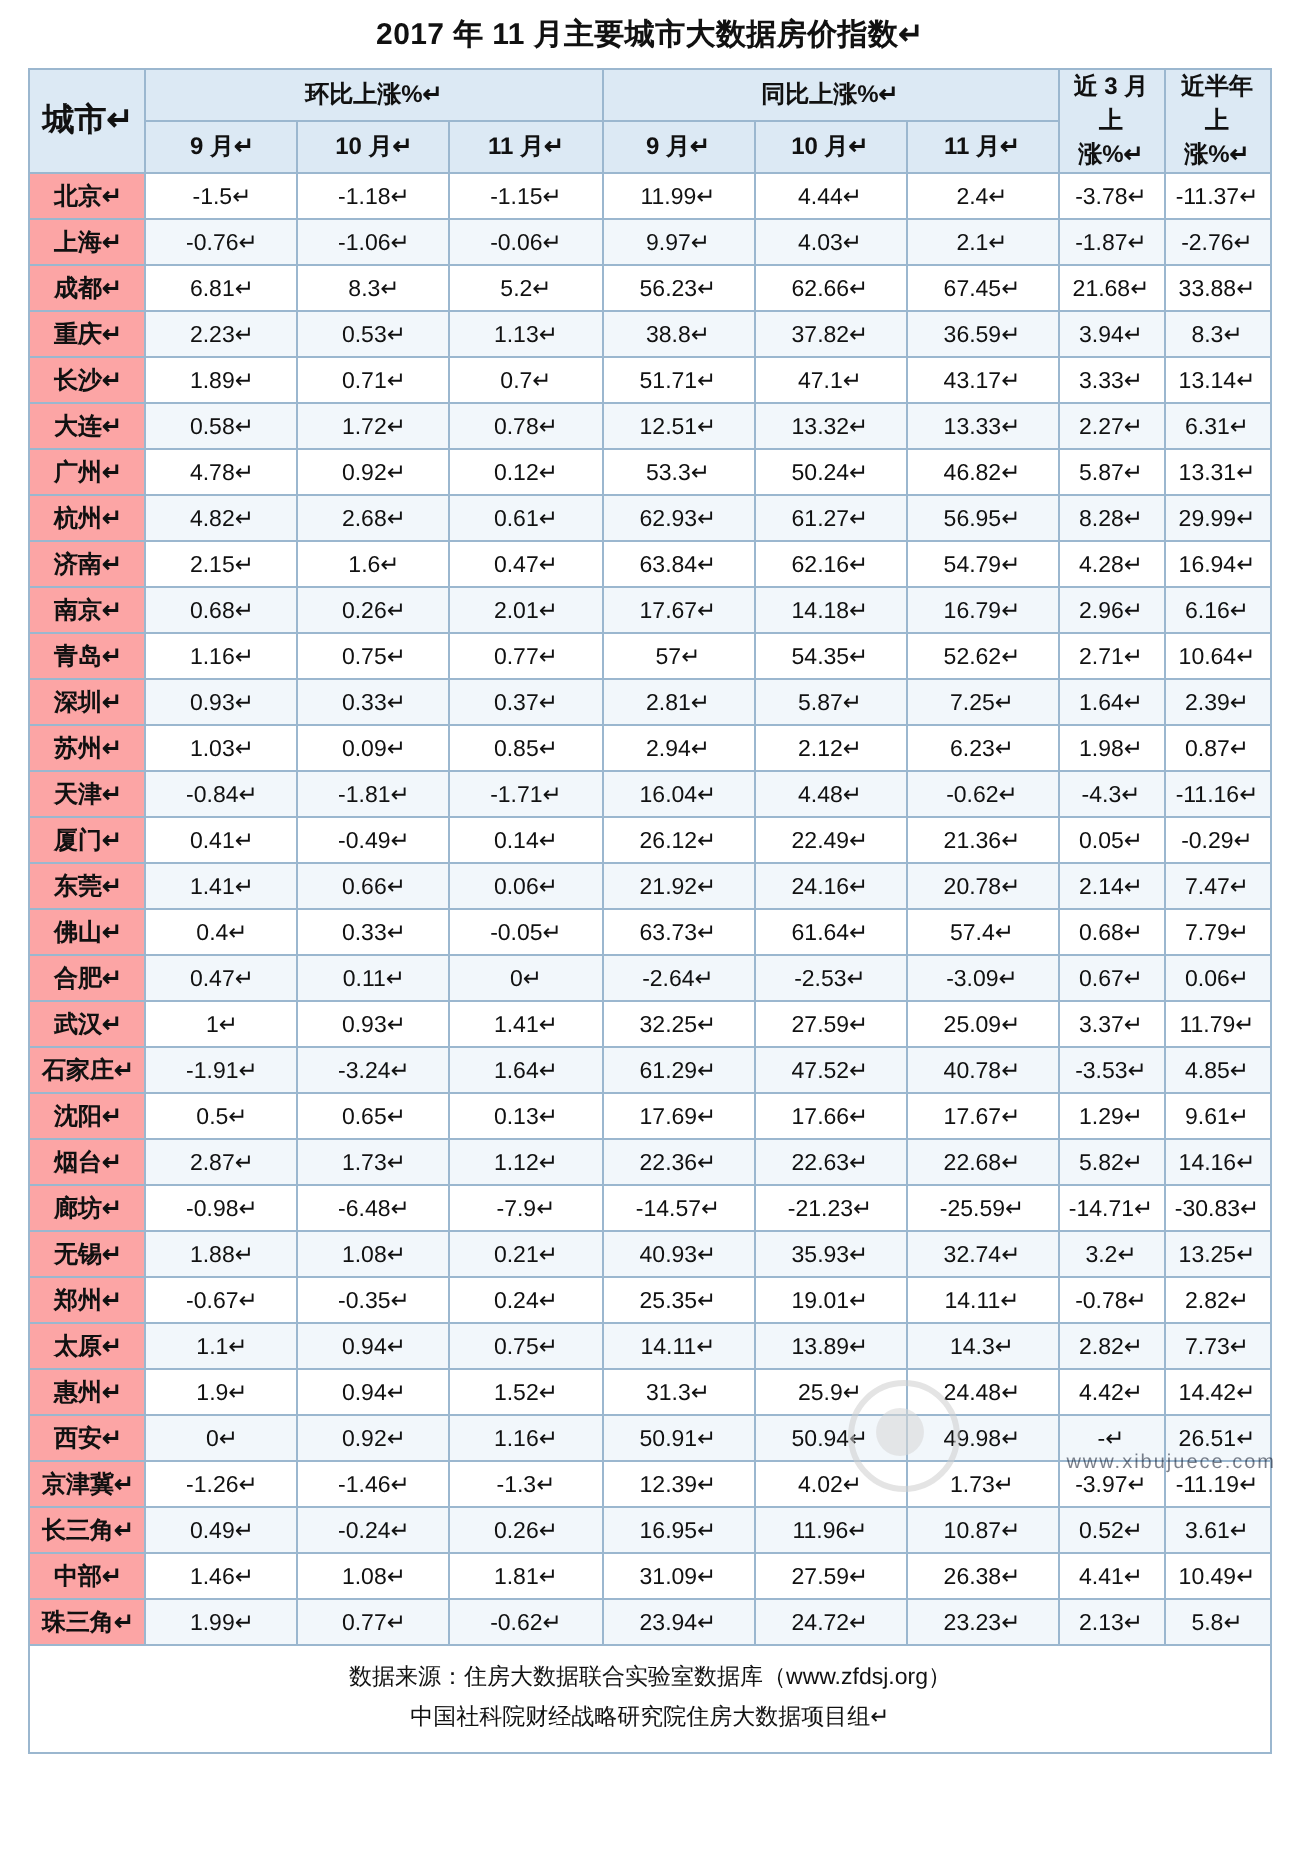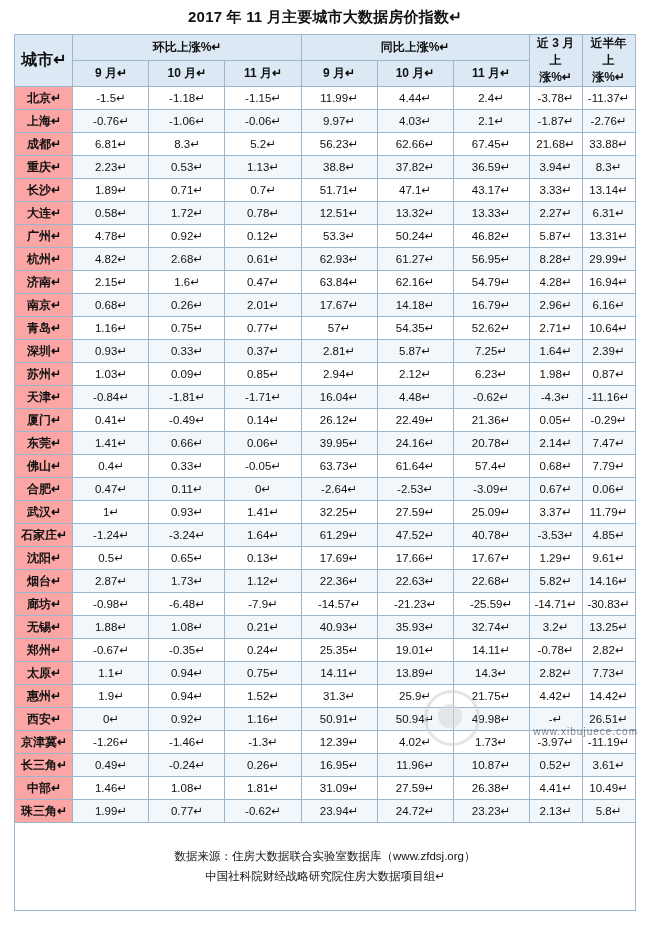--- a/index.html
+++ b/index.html
@@ -56,21 +56,21 @@
   td.num{
     text-align:center;
     font-size:11.5px;
     background:#ffffff;
   }
   tr.alt td.num{background:#f2f7fb;}
   .foot td{
     background:#ffffff;
     text-align:center;
     font-size:11.5px;
-    padding:24px 4px;
+    padding:7px 4px;
     line-height:1.7;
     color:#111;
   }
   .foot .line{display:block;}
   .wm{
     position:absolute;
     right:6px;
     bottom:4px;
     width:230px;
     height:62px;
@@ -304,21 +304,21 @@
           <td class="num">22.49↵</td>
           <td class="num">21.36↵</td>
           <td class="num">0.05↵</td>
           <td class="num">-0.29↵</td>
         </tr>
         <tr class="alt">
           <td class="city">东莞↵</td>
           <td class="num">1.41↵</td>
           <td class="num">0.66↵</td>
           <td class="num">0.06↵</td>
-          <td class="num">39.95↵</td>
+          <td class="num">21.92↵</td>
           <td class="num">24.16↵</td>
           <td class="num">20.78↵</td>
           <td class="num">2.14↵</td>
           <td class="num">7.47↵</td>
         </tr>
         <tr>
           <td class="city">佛山↵</td>
           <td class="num">0.4↵</td>
           <td class="num">0.33↵</td>
           <td class="num">-0.05↵</td>
@@ -345,21 +345,21 @@
           <td class="num">0.93↵</td>
           <td class="num">1.41↵</td>
           <td class="num">32.25↵</td>
           <td class="num">27.59↵</td>
           <td class="num">25.09↵</td>
           <td class="num">3.37↵</td>
           <td class="num">11.79↵</td>
         </tr>
         <tr class="alt">
           <td class="city">石家庄↵</td>
-          <td class="num">-1.24↵</td>
+          <td class="num">-1.91↵</td>
           <td class="num">-3.24↵</td>
           <td class="num">1.64↵</td>
           <td class="num">61.29↵</td>
           <td class="num">47.52↵</td>
           <td class="num">40.78↵</td>
           <td class="num">-3.53↵</td>
           <td class="num">4.85↵</td>
         </tr>
         <tr>
           <td class="city">沈阳↵</td>
@@ -427,21 +427,21 @@
           <td class="num">2.82↵</td>
           <td class="num">7.73↵</td>
         </tr>
         <tr>
           <td class="city">惠州↵</td>
           <td class="num">1.9↵</td>
           <td class="num">0.94↵</td>
           <td class="num">1.52↵</td>
           <td class="num">31.3↵</td>
           <td class="num">25.9↵</td>
-          <td class="num">21.75↵</td>
+          <td class="num">24.48↵</td>
           <td class="num">4.42↵</td>
           <td class="num">14.42↵</td>
         </tr>
         <tr class="alt">
           <td class="city">西安↵</td>
           <td class="num">0↵</td>
           <td class="num">0.92↵</td>
           <td class="num">1.16↵</td>
           <td class="num">50.91↵</td>
           <td class="num">50.94↵</td>

